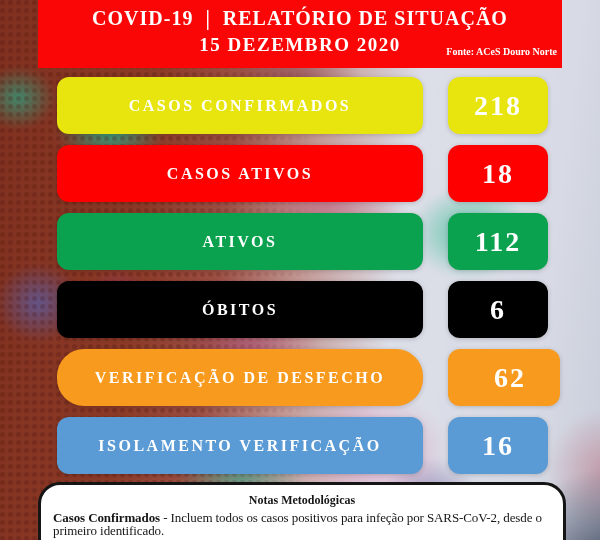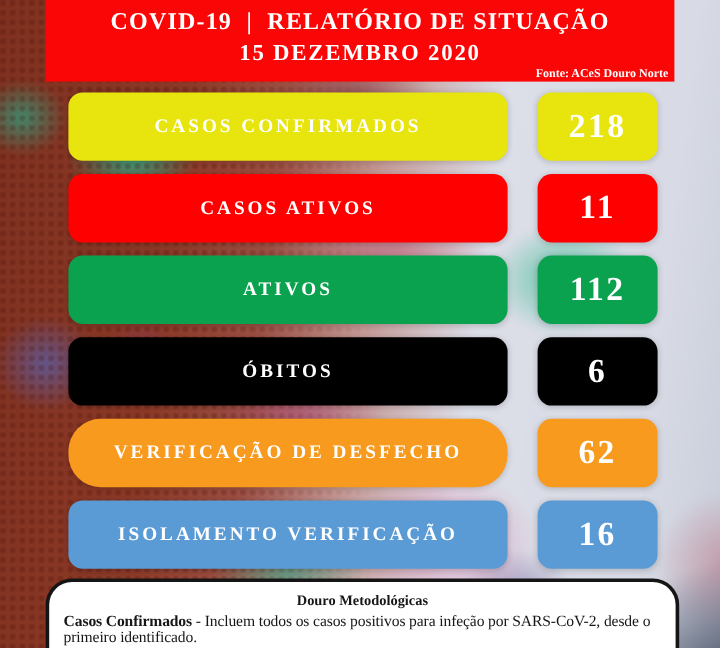--- a/index.html
+++ b/index.html
@@ -38,21 +38,21 @@
     mask-image:linear-gradient(to right,#000 55%, transparent 100%);
   }
   
   .banner{
     position:absolute; left:38px; top:0; width:524px; height:68px; z-index:2;
     color:#fff; text-align:center;
   }
   .banner-line1{font-size:20px; font-weight:bold; letter-spacing:1px; margin-top:7px;}
   .banner-line2{font-size:19px; font-weight:bold; letter-spacing:1.5px; margin-top:4px;}
   .banner-source{
-    position:absolute; right:5px; bottom:1px;
+    position:absolute; right:5px; bottom:11px;
     font-size:10px; font-weight:bold; letter-spacing:0;
   }
   
   .stats{
     position:absolute; left:57px; top:77px; z-index:2;
     display:flex; flex-direction:column; gap:11px;
   }
   .stat-row{display:flex; gap:25px; height:57px;}
   .pill{
     border-radius:12px; color:#fff; font-weight:bold;
@@ -91,21 +91,21 @@
       </div>
       <div class="pill value-pill" style="background: rgb(232, 228, 14);">
         <span>218</span>
       </div>
     </div>
     <div class="stat-row">
       <div class="pill label-pill" style="background: rgb(254, 0, 0);">
         <span>CASOS ATIVOS</span>
       </div>
       <div class="pill value-pill" style="background: rgb(254, 0, 0);">
-        <span>11</span>
+        <span>18</span>
       </div>
     </div>
     <div class="stat-row">
       <div class="pill label-pill" style="background: rgb(11, 162, 79);">
         <span>ATIVOS</span>
       </div>
       <div class="pill value-pill" style="background: rgb(11, 162, 79);">
         <span>112</span>
       </div>
     </div>
@@ -114,32 +114,32 @@
         <span>ÓBITOS</span>
       </div>
       <div class="pill value-pill" style="background: rgb(0, 0, 0);">
         <span>6</span>
       </div>
     </div>
     <div class="stat-row">
       <div class="pill label-pill" style="background: rgb(248, 154, 29); border-radius: 27px;">
         <span>VERIFICAÇÃO DE DESFECHO</span>
       </div>
-      <div class="pill value-pill" style="background: rgb(248, 154, 29);">
+      <div class="pill value-pill" style="background: rgb(248, 154, 29); padding-left: 12px;">
         <span>62</span>
       </div>
     </div>
     <div class="stat-row">
       <div class="pill label-pill" style="background: rgb(91, 155, 213);">
         <span>ISOLAMENTO VERIFICAÇÃO</span>
       </div>
       <div class="pill value-pill" style="background: rgb(91, 155, 213);">
         <span>16</span>
       </div>
     </div>
   </main>
 
   <section class="notes">
-    <div class="notes-title">Douro Metodológicas</div>
+    <div class="notes-title">Notas Metodológicas</div>
     <p class="note"><b>Casos Confirmados</b><span> - Incluem todos os casos positivos para infeção por SARS-CoV-2, desde o primeiro identificado.</span></p>
     <p class="note"><b>Casos Ativos</b><span> - Incluem todos os casos sem desfecho (poderá pontualmente existir conflito com os valo-</span></p>
   </section>
 </div>
 
 </body></html>

